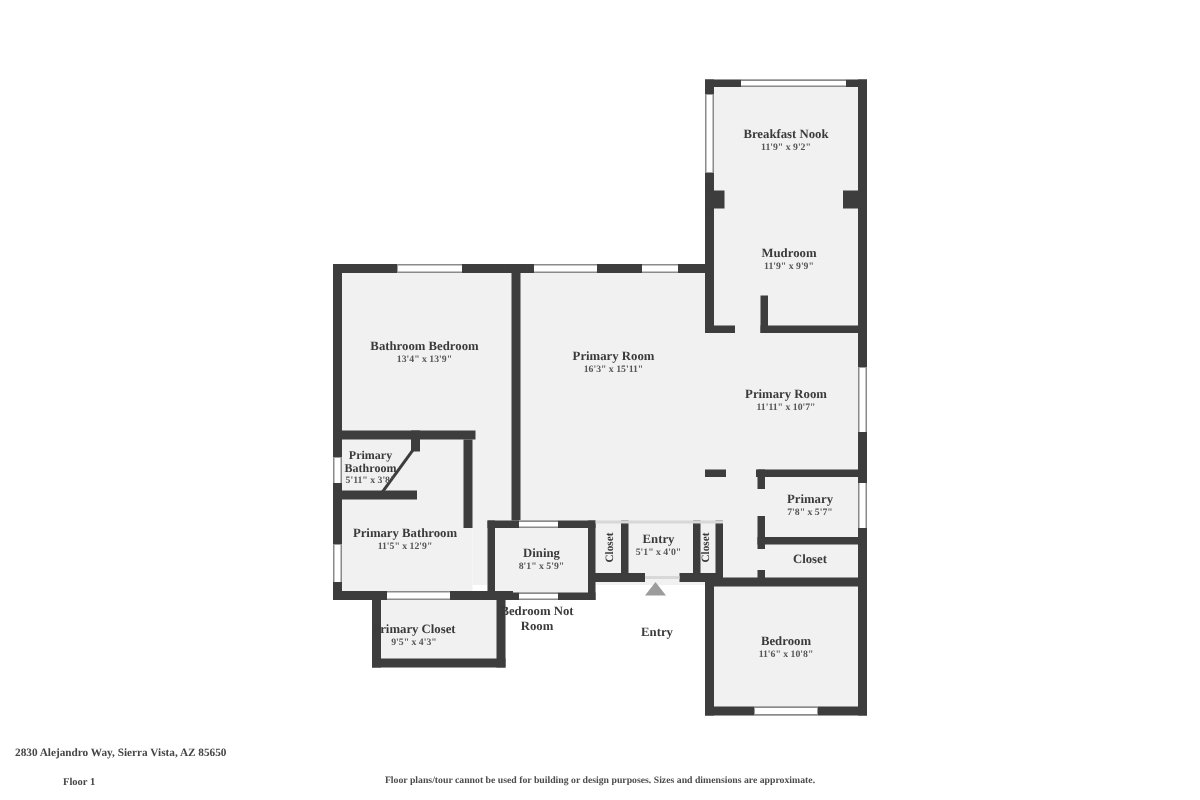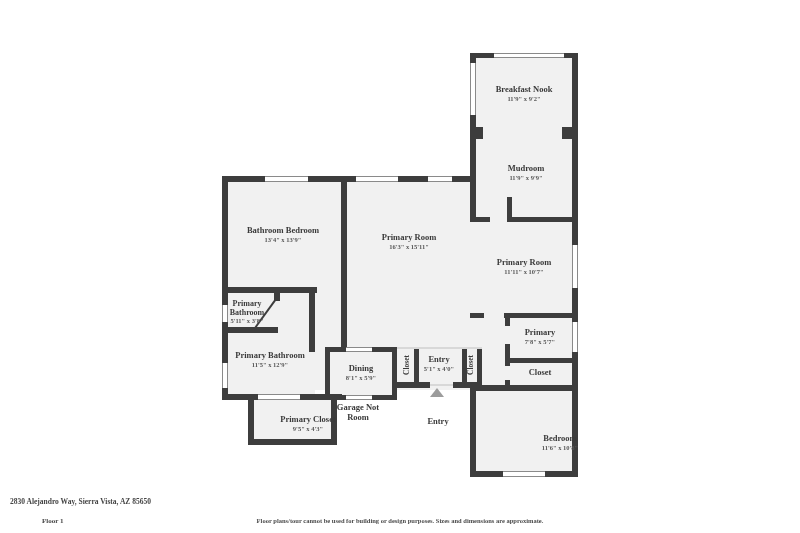--- a/index.html
+++ b/index.html
@@ -137,30 +137,30 @@
   </div>
   <div class="vlabel" style="left:406px;top:365px;">Closet</div>
   <div class="vlabel" style="left:470px;top:365px;">Closet</div>
   <div class="rlabel" style="left:540px;top:337px;">
     <div class="rname">Primary</div>
     <div class="rdims">7'8" x 5'7"</div>
   </div>
   <div class="rlabel" style="left:540px;top:373px;">
     <div class="rname">Closet</div>
   </div>
-  <div class="rlabel" style="left:308px;top:424px;">
+  <div class="rlabel" style="left:276px;top:424px;">
     <div class="rname">Primary Closet</div>
     <div class="rdims">9'5" x 4'3"</div>
   </div>
-  <div class="rlabel" style="left:524px;top:443px;margin-left:36px;">
+  <div class="rlabel" style="left:524px;top:432px;">
     <div class="rname">Bedroom</div>
     <div class="rdims">11'6" x 10'8"</div>
   </div>
   <div class="rlabel" style="left:358px;top:413px;">
-    <div class="rname">Garage Not</div>
+    <div class="rname">Bedroom Not</div>
     <div class="rname">Room</div>
   </div>
   <div class="rlabel" style="left:438px;top:422px;">
     <div class="rname">Entry</div>
   </div>
 
   <div class="address">2830 Alejandro Way, Sierra Vista, AZ 85650</div>
   <div class="floor">Floor 1</div>
   <div class="disclaimer">Floor plans/tour cannot be used for building or design purposes. Sizes and dimensions are approximate.</div>
 

